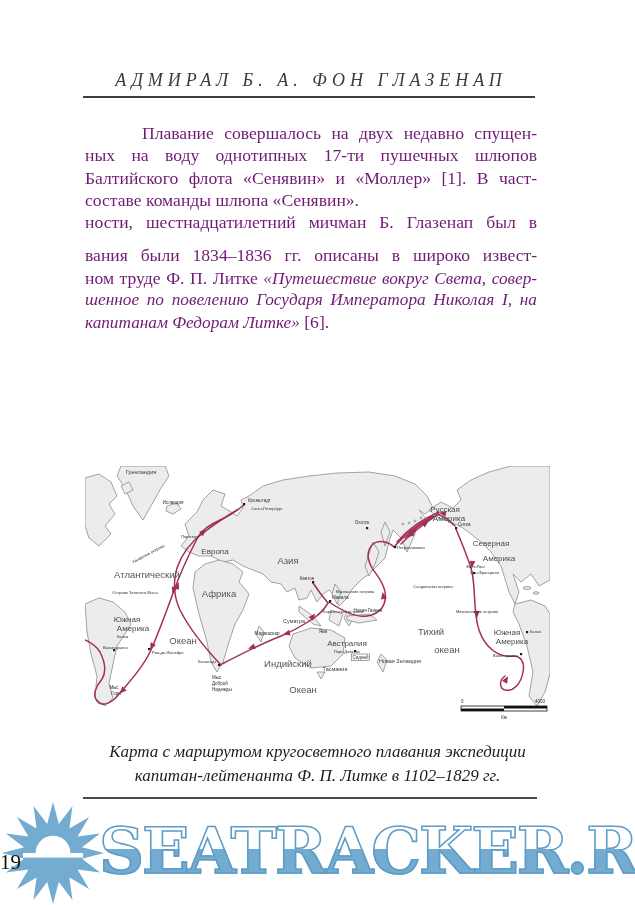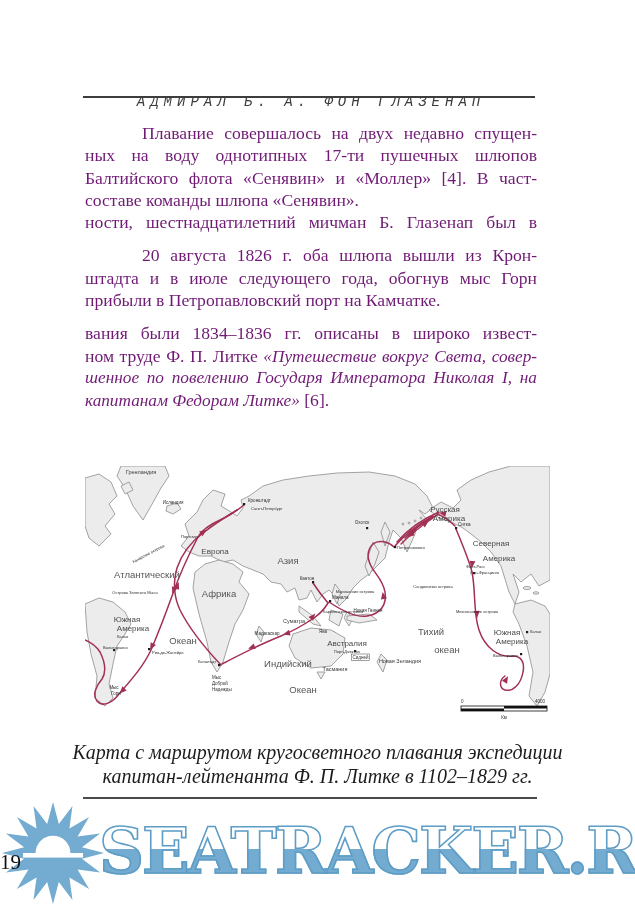--- a/index.html
+++ b/index.html
@@ -1,22 +1,22 @@
 <!DOCTYPE html>
 <html><head>
 <meta charset="utf-8">
 <style>
   html,body{margin:0;padding:0;background:#fff;}
   .page{position:relative;width:635px;height:905px;background:#ffffff;overflow:hidden;
         font-family:"Liberation Serif",serif;}
 
   
   .hdr{position:absolute;top:70px;left:85px;width:452px;text-align:center;
-       font-family:Liberation Mono, monospace;font-style:italic;font-size:14px;
-       letter-spacing:5px;color:#3c3c3c;white-space:nowrap;margin-top:24px;}
+       font-family:Liberation Serif, serif;font-style:italic;font-size:18px;
+       letter-spacing:5px;color:#3c3c3c;white-space:nowrap;}
   .hdr-rule{position:absolute;top:96px;left:83px;width:452px;height:2px;background:#3d3d3d;}
 
   
   .content{position:absolute;left:85px;top:122px;width:452px;color:#701a75;font-size:17.6px;}
   .para{margin:0 0 11px 0;}
   .line{line-height:22.3px;height:22.3px;overflow:hidden;text-align:justify;text-align-last:justify;}
   .line.last{text-align-last:left;}
   .indent{text-indent:57px;}
   .it{font-style:italic;font-size:0.98em;}
 
@@ -30,21 +30,21 @@
   text{font-family:"Liberation Sans",sans-serif;fill:#4a4a4a;}
   .ml-xl{font-size:9.5px;fill:#555;}
   .ml-l{font-size:8px;fill:#4a4a4a;}
   .ml-m{font-size:5.5px;fill:#3a3a3a;}
   .ml-s{font-size:4.5px;fill:#2e2e2e;}
   .ml-xs{font-size:4px;fill:#2e2e2e;}
   .mid{text-anchor:middle;}
 
   
   .caption{position:absolute;top:740px;left:60px;width:515px;text-align:center;
-           font-style:italic;font-size:20px;line-height:24px;color:#1c1c1c;}
+           font-style:italic;font-size:17px;line-height:24px;color:#1c1c1c;}
 
   
   .ftr-rule{position:absolute;top:797px;left:83px;width:454px;height:2px;background:#4a4a4a;}
   .watermark{position:absolute;left:0;top:800px;width:635px;height:105px;}
   .wm-sun{position:absolute;left:2px;top:2px;width:102px;height:102px;}
   .wm-text{position:absolute;left:99px;top:14px;white-space:nowrap;
            font-family:"DejaVu Serif",serif;font-weight:bold;font-size:63px;
            letter-spacing:-2px;color:#74abd0;transform:scaleX(0.99);transform-origin:left;}
   @supports ((-webkit-background-clip:text) or (background-clip:text)){
     .wm-text{background:linear-gradient(to bottom,#ffffff 0%,#ffffff 47%,#74abd0 47%,#74abd0 100%);
@@ -59,28 +59,23 @@
 
 <div class="page">
 
   <div class="hdr">АДМИРАЛ Б. А. ФОН ГЛАЗЕНАП</div>
   <div class="hdr-rule"></div>
 
   <div class="content">
     <div class="para">
       <div class="line indent">Плавание совершалось на двух недавно спущен-</div>
       <div class="line">ных на воду однотипных 17-ти пушечных шлюпов</div>
-      <div class="line">Балтийского флота «Сенявин» и «Моллер» [4]. В част-</div>
+      <div class="line">Балтийского флота «Сенявин» и «Моллер» [1]. В част-</div>
       <div class="line last">составе команды шлюпа «Сенявин».</div>
       <div class="line">ности, шестнадцатилетний мичман Б. Глазенап был в</div>
-    </div>
-    <div class="para">
-      <div class="line indent">20 августа 1826 г. оба шлюпа вышли из Крон-</div>
-      <div class="line">штадта и в июле следующего года, обогнув мыс Горн</div>
-      <div class="line last">прибыли в Петропавловский порт на Камчатке.</div>
     </div>
     <div class="para">
       <div class="line">вания были 1834–1836 гг. описаны в широко извест-</div>
       <div class="line"><span>ном труде Ф. П. Литке </span><span class="it">«Путешествие вокруг Света, совер-</span></div>
       <div class="line it">шенное по повелению Государя Императора Николая I, на воен-</div>
       <div class="line last"><span class="it">капитанам Федорам Литке»</span><span> [6].</span></div>
     </div>
   </div>
 
   <div class="map">

